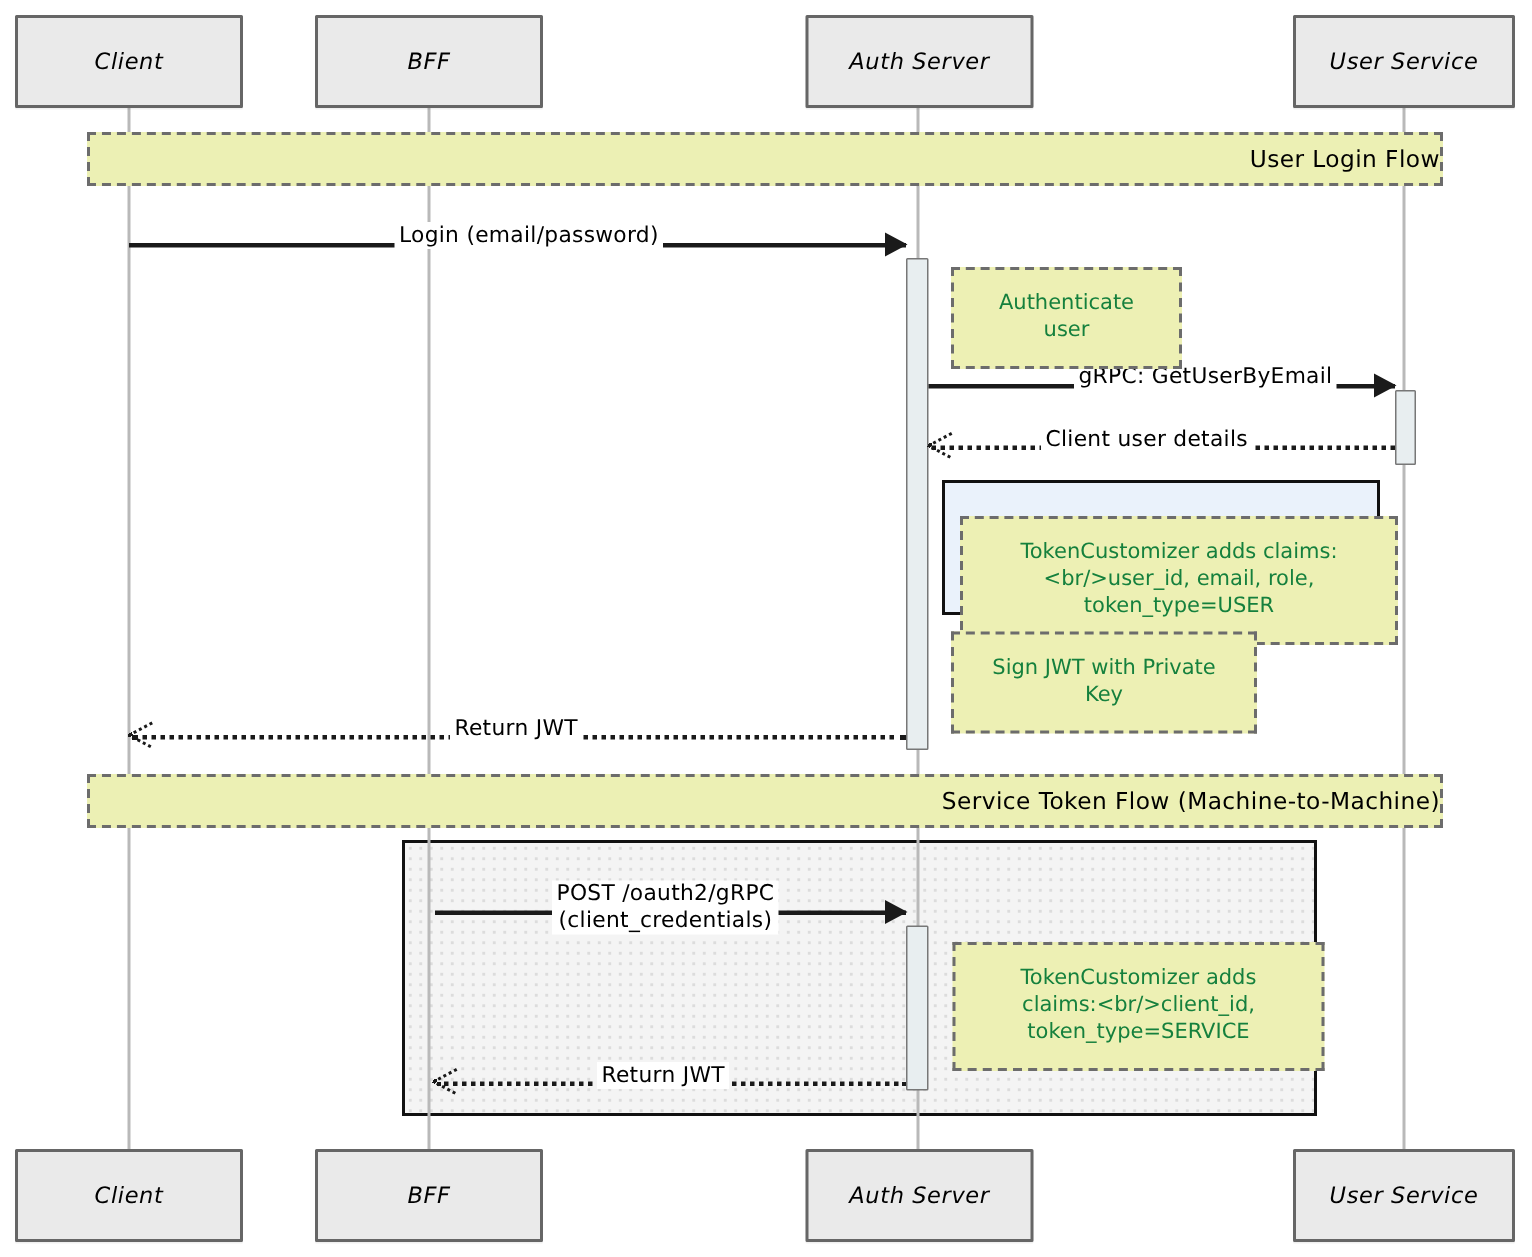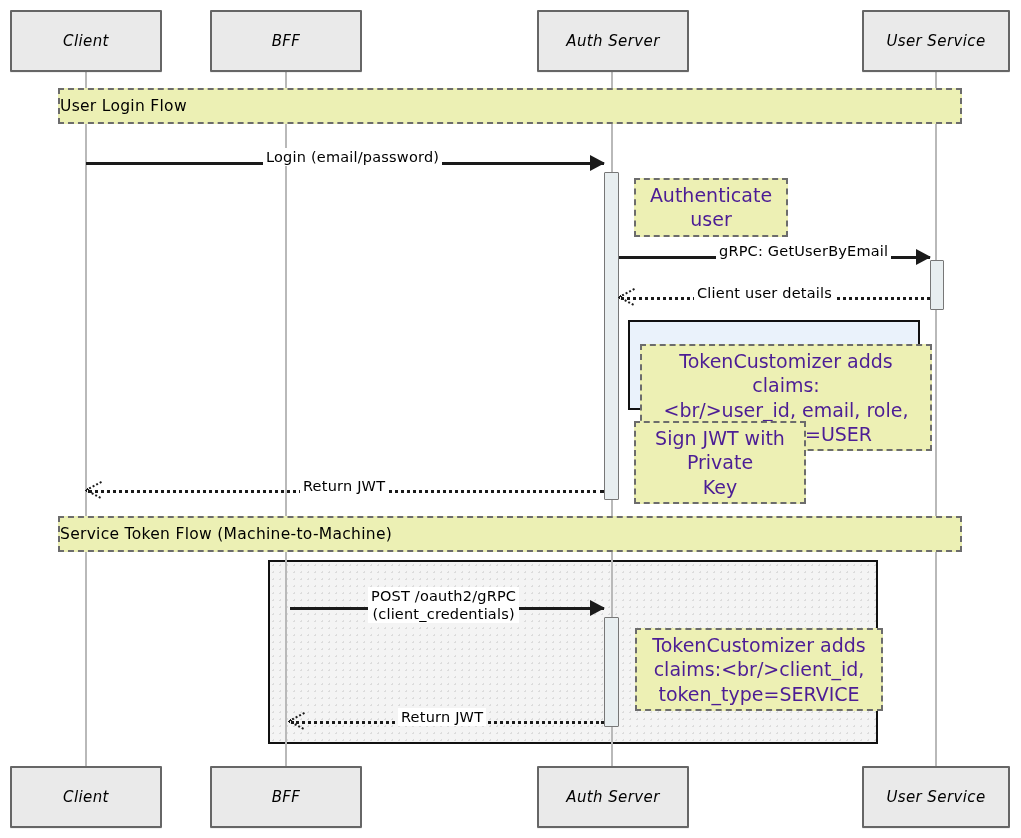--- a/index.html
+++ b/index.html
@@ -46,39 +46,39 @@
     border-radius:1px;
   }
   
   .flowband{
     position:absolute;
     box-sizing:border-box;
     background:#ecf0b4;
     border:2.6px dashed #6c6c6c;
     display:flex;
     align-items:center;
-    justify-content:flex-start;
+    justify-content:flex-end;
     color:#000000;
     font-size:15.5px;
     letter-spacing:.3px;
   }
   
   .note{
     position:absolute;
     box-sizing:border-box;
     background:#edf0b4;
     border:2.4px dashed #6c6c6c;
     display:flex;
     align-items:center;
     justify-content:center;
     text-align:center;
-    color:#4c1d95;
-    font-size:19px;
+    color:#15803d;
+    font-size:14px;
     line-height:1.28;
-    padding:3px 8px;
+    padding:14px 8px;
     white-space:pre-line;
   }
   
   .frame{
     position:absolute;
     box-sizing:border-box;
   }
   .frame.blue{
     background:#eaf2fb;
     border:2.6px solid #111111;
@@ -170,21 +170,21 @@
     <div class="msglabel" style="left: 368px; top: 587px;">POST /oauth2/gRPC
 (client_credentials)</div>
     <div class="msgline dotted" style="left: 291px; top: 721px; width: 313px;"></div>
     <div class="arrowhead left-open" style="left: 289px; top: 712px;"></div>
     <div class="msglabel" style="left: 398px; top: 708px;">Return JWT</div>
     <div class="note" style="left: 634px; top: 178px; width: 154px; min-height: 48px;"><span>Authenticate
 user</span></div>
     <div class="note" style="left: 640px; top: 344px; width: 292px; min-height: 62px;"><span>TokenCustomizer adds claims:
 &lt;br/&gt;user_id, email, role,
 token_type=USER</span></div>
-    <div class="note" style="left: 634px; top: 421px; width: 172px; min-height: 44px;"><span>Sign JWT with Private
+    <div class="note" style="left: 634px; top: 421px; width: 204px; min-height: 44px;"><span>Sign JWT with Private
 Key</span></div>
     <div class="note" style="left: 635px; top: 628px; width: 248px; min-height: 62px; align-items: flex-end;"><span>TokenCustomizer adds
 claims:&lt;br/&gt;client_id,
 token_type=SERVICE</span></div>
     <div class="participant" style="left: 10px; top: 10px; width: 152px; height: 62px;">
       <span>Client</span>
     </div>
     <div class="participant" style="left: 210px; top: 10px; width: 152px; height: 62px;">
       <span>BFF</span>
     </div>

